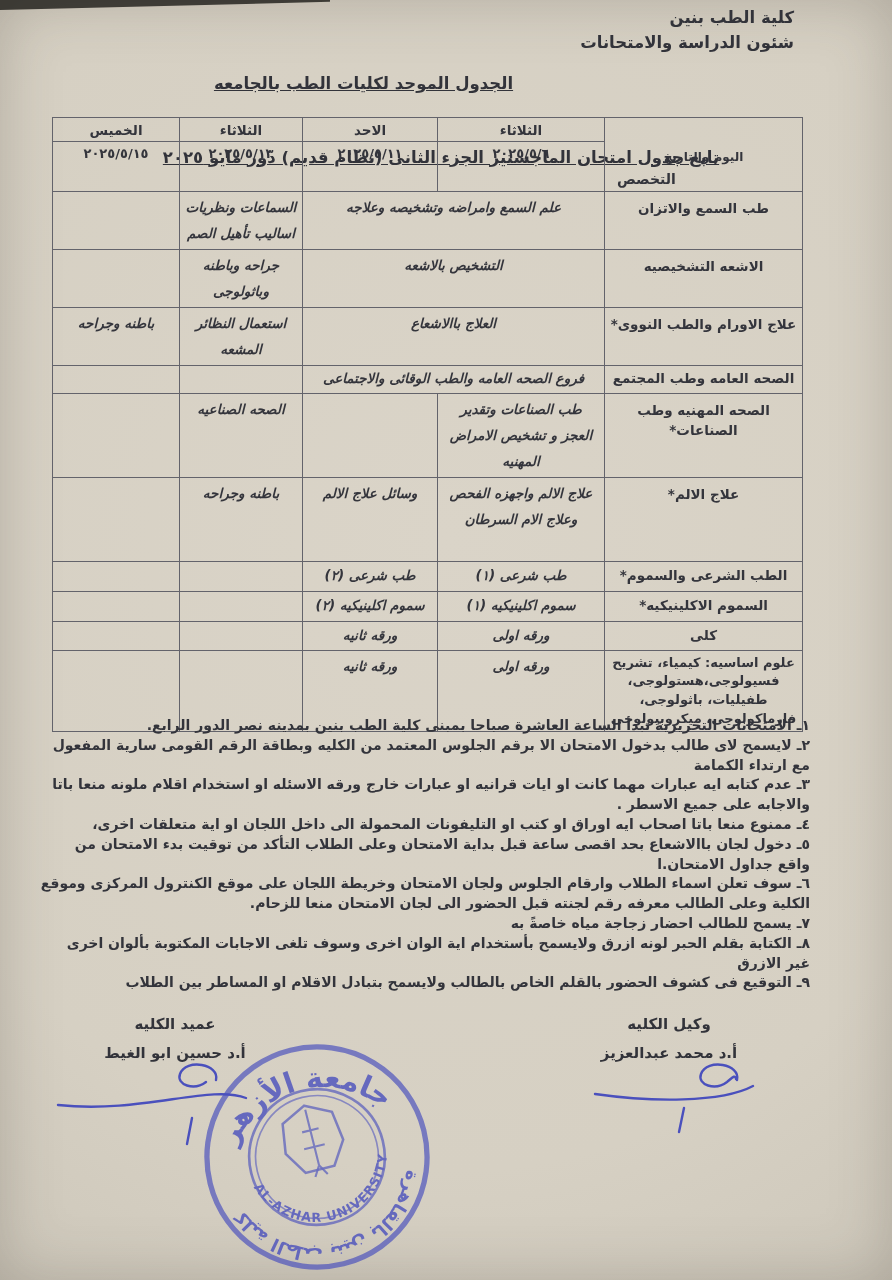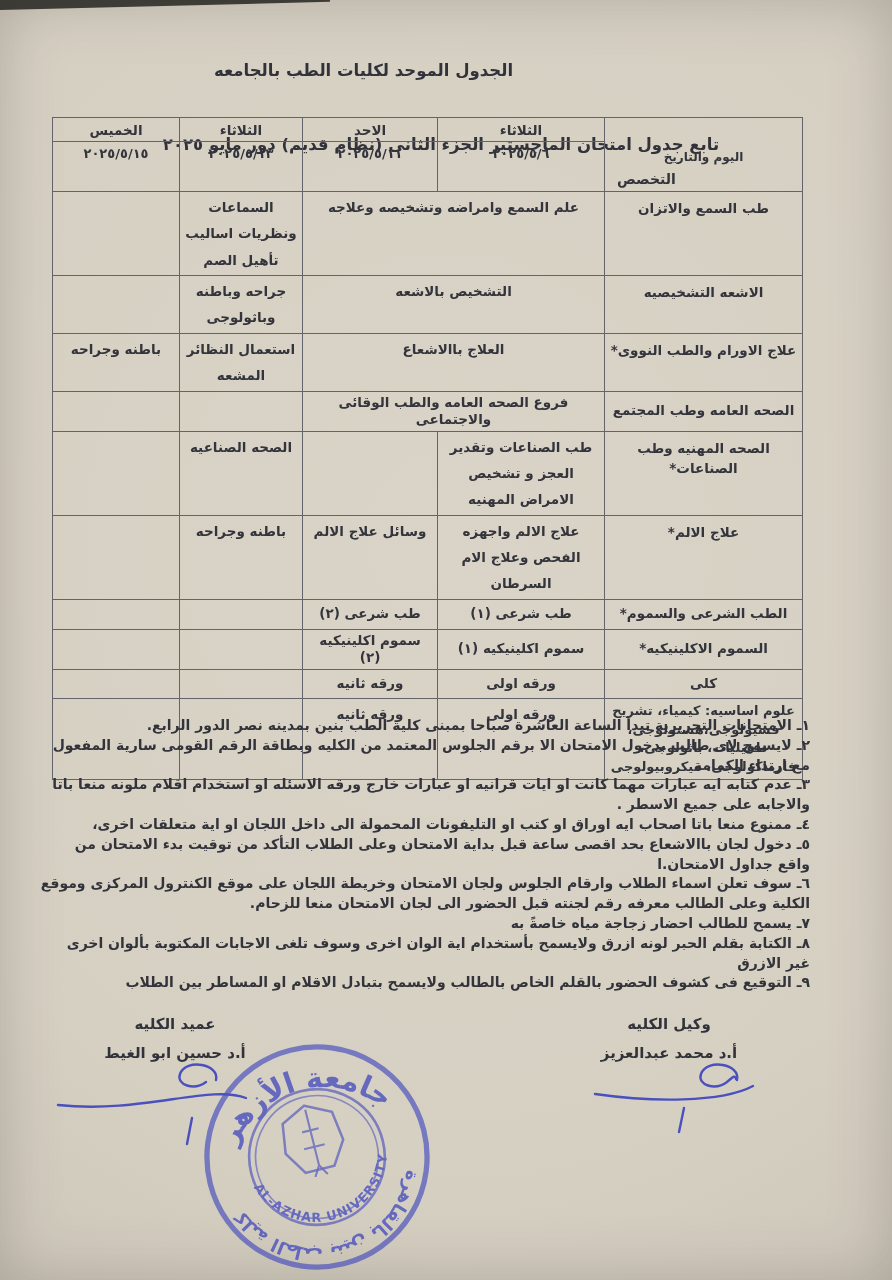--- a/index.html
+++ b/index.html
@@ -14,37 +14,37 @@
     box-shadow: inset 0 0 60px rgba(70,65,55,.25);
   }
   .photo-edge {
     position:absolute; top:0; left:0; width:330px; height:10px;
     background:#262420; clip-path:polygon(0 0,100% 0,100% 18%,0 100%);
     opacity:.85;
   }
   
   .doc-header { position:absolute; top:6px; right:98px; text-align:right;
     font-size:16.5px; font-weight:bold; line-height:1.5; letter-spacing:.2px; }
-  .titles { position:absolute; top:58px; right:0; left:0; text-align:center;
-    font-size:16.5px; font-weight:bold; line-height:1.55; }
+  .titles { position:absolute; top:71px; right:0; left:0; text-align:center;
+    font-size:16.5px; font-weight:bold; line-height:1.55;text-decoration:underline; }
   .titles .t1 { padding-right:165px; }
   .titles .t2 { padding-right:10px;margin-top:48px; }
   
   .sched-wrap { position:absolute; top:117px; right:89px; }
   table.sched { border-collapse:collapse; table-layout:fixed; width:750px; direction:rtl;
     font-size:13.5px; font-weight:bold; color:#34353c; }
   .sched th, .sched td { border:1px solid #63636b; text-align:center; vertical-align:top;
     padding:2px 5px; font-weight:bold; }
   .sched .day-row th { height:24px; vertical-align:middle; padding:1px 20px; font-size:13.5px; }
   .sched .date-row td { height:50px; padding-top:4px; font-size:13px; }
   .corner { position:relative; }
   .corner .corner-top { display:block; margin-top:4px; font-size:12px; }
   .corner .corner-bottom { position:absolute; bottom:4px; left:12px; font-size:14px; }
   .num { direction:ltr; unicode-bidi:isolate; }
-  .sched tbody td { line-height:1.95; }
+  .sched tbody td { line-height:1.95;font-style:italic; }
   .sched tbody th.spec { vertical-align:top; padding-top:6px; line-height:1.5; font-size:13.5px; }
   .sched tr.mid td, .sched tr.mid th.spec { vertical-align:middle; line-height:1.3; padding-top:2px; }
   .sched th.spec.tight { line-height:1.45; font-size:13px; text-align:center; padding-top:3px; }
   
   .instructions { position:absolute; top:716px; right:82px; left:38px;
     font-size:14px; font-weight:bold; line-height:19.8px; text-align:right; color:#33343b; }
   .instructions .inst-heading { margin-bottom:0; }
   
   .sig-block { position:absolute; text-align:center; font-size:15px; font-weight:bold; line-height:1.95; }
   .sig-right { top:1010px; right:128px; width:190px; }
@@ -57,20 +57,24 @@
   .stamp { position:absolute; top:1030px; left:190px; width:254px; height:254px;
     transform:rotate(-14deg); opacity:.8; }
   .stamp text { fill:#4a50bd; }
 </style>
 </head>
 <body>
 
 <div class="page">
   <div class="photo-edge"></div>
 
+  <div class="doc-header">
+    <div>كلية الطب بنين</div>
+    <div>شئون الدراسة والامتحانات</div>
+  </div>
 
   <div class="titles">
     <div class="t1">الجدول الموحد لكليات الطب بالجامعه</div>
     <div class="t2">تابع   جدول امتحان الماجستير الجزء الثانى (نظام  قديم) دور مايو ٢٠٢٥</div>
   </div>
 
   <div class="sched-wrap">
     <table class="sched">
       <colgroup>
         <col style="width:198px">

